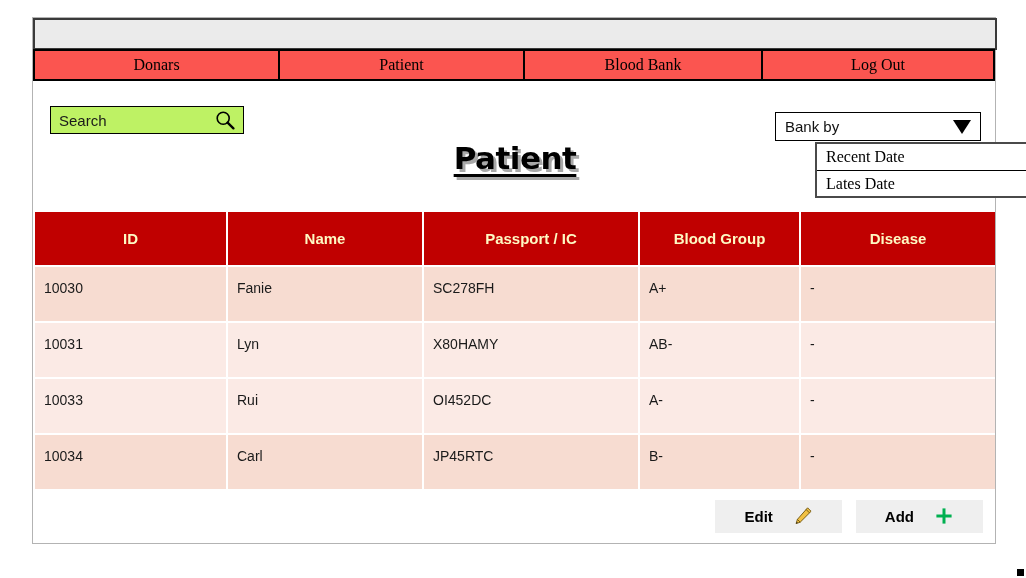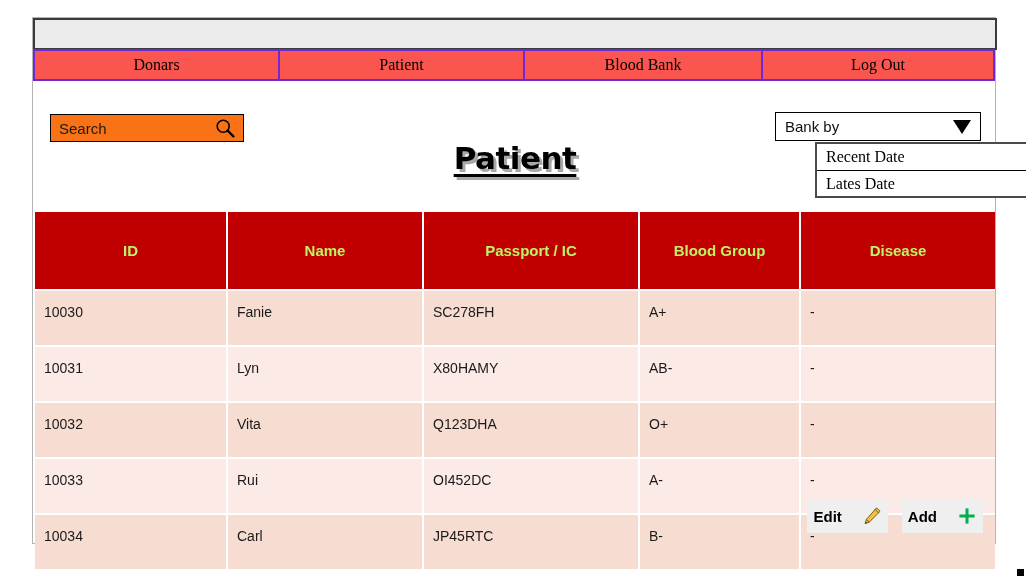--- a/index.html
+++ b/index.html
@@ -44,21 +44,21 @@
     position: absolute;
     left: 0px;
     top: 31px;
     width: 964px;
     height: 32px;
     display: flex;
     box-sizing: border-box;
   }
   .nav-tab {
     background: #fb5550;
-    border: 2px solid #6d28d9;
+    border: 2px solid #000000;
     box-sizing: border-box;
     margin-left: -2px;
     display: flex;
     align-items: center;
     justify-content: center;
     font-family: "Liberation Serif", serif;
     font-size: 16px;
     color: #000000;
     cursor: pointer;
     height: 32px;
@@ -75,25 +75,25 @@
     left: 0px;
     top: 63px;
     width: 964px;
     height: 125px;
   }
 
   
   #search-box {
     position: absolute;
     left: 17px;
-    top: 33px;
+    top: 25px;
     width: 194px;
     height: 28px;
     border: 1px solid #000000;
-    background: #f97316;
+    background: #bef264;
     box-sizing: border-box;
     display: flex;
     align-items: center;
   }
   #search-input {
     border: none;
     outline: none;
     background: transparent;
     font-family: "Liberation Sans", sans-serif;
     font-size: 15px;
@@ -188,29 +188,29 @@
   #data-table {
     position: absolute;
     left: 2px;
     top: 194px;
     width: 960px;
     border-collapse: collapse;
     table-layout: fixed;
   }
   #data-table th {
     background: #c00000;
-    color: #bef264;
+    color: #fef9c3;
     font-family: "Liberation Sans", sans-serif;
     font-weight: bold;
     font-size: 15px;
     height: 53px;
     text-align: center;
     border-right: 2px solid #ffffff;
     border-bottom: 2px solid #ffffff;
-    padding: 12px;
+    padding: 0;
   }
   #data-table th:last-child { border-right: none; }
   #data-table td {
     font-family: "Liberation Sans", sans-serif;
     font-size: 14px;
     color: #1a1a1a;
     height: 42px;
     padding: 0 0 12px 9px;
     border-right: 2px solid #ffffff;
     border-bottom: 2px solid #ffffff;
@@ -240,21 +240,21 @@
     align-items: center;
     padding-right: 12px;
     box-sizing: border-box;
   }
   .action-btn {
     background: #efefef;
     height: 33px;
     display: flex;
     align-items: center;
     justify-content: space-between;
-    padding: 0 6px;
+    padding: 0 29px;
     margin-left: 14px;
     font-family: "Liberation Sans", sans-serif;
     font-size: 15px;
     font-weight: bold;
     color: #000000;
     cursor: pointer;
     box-sizing: border-box;
   }
   .action-btn .btn-label { margin-right: 20px; }
   .btn-icon { width: 20px; height: 20px; display: block; }
@@ -347,27 +347,20 @@
         <td>A+</td>
         <td>-</td>
       </tr>
       <tr class="row-even">
         <td>10031</td>
         <td>Lyn</td>
         <td>X80HAMY</td>
         <td>AB-</td>
         <td>-</td>
       </tr>
-      <tr class="row-odd">
-        <td>10032</td>
-        <td>Vita</td>
-        <td>Q123DHA</td>
-        <td>O+</td>
-        <td>-</td>
-      </tr>
       <tr class="row-even">
         <td>10033</td>
         <td>Rui</td>
         <td class="cell-passport-lg">OI452DC</td>
         <td>A-</td>
         <td>-</td>
       </tr>
       <tr class="row-odd">
         <td>10034</td>
         <td>Carl</td>

